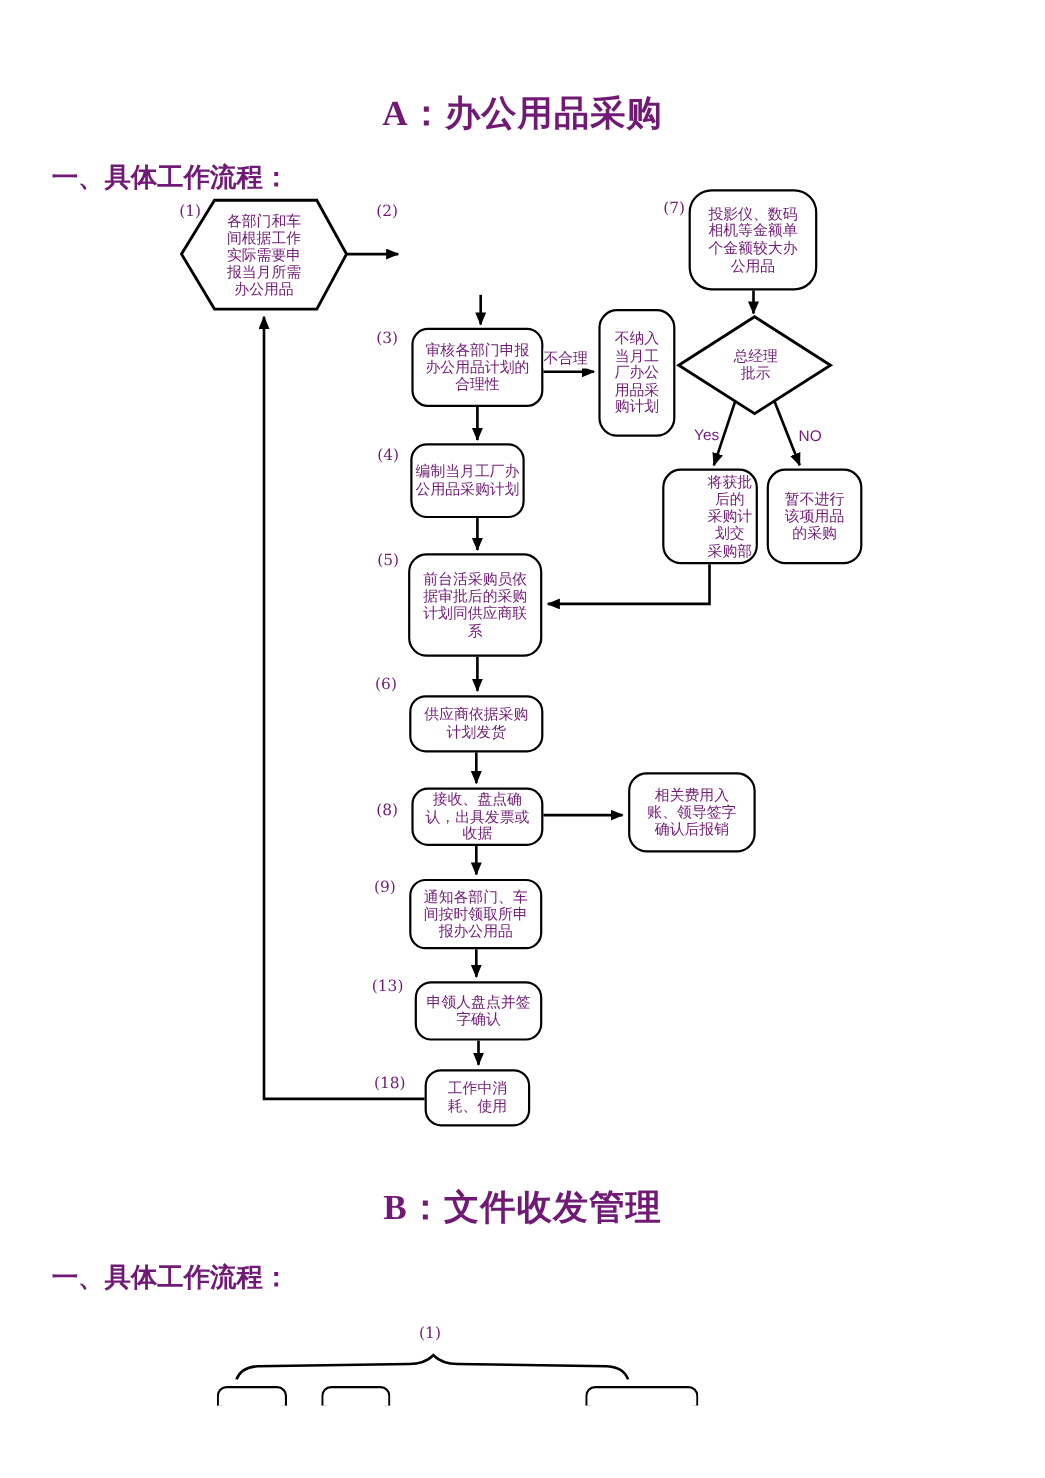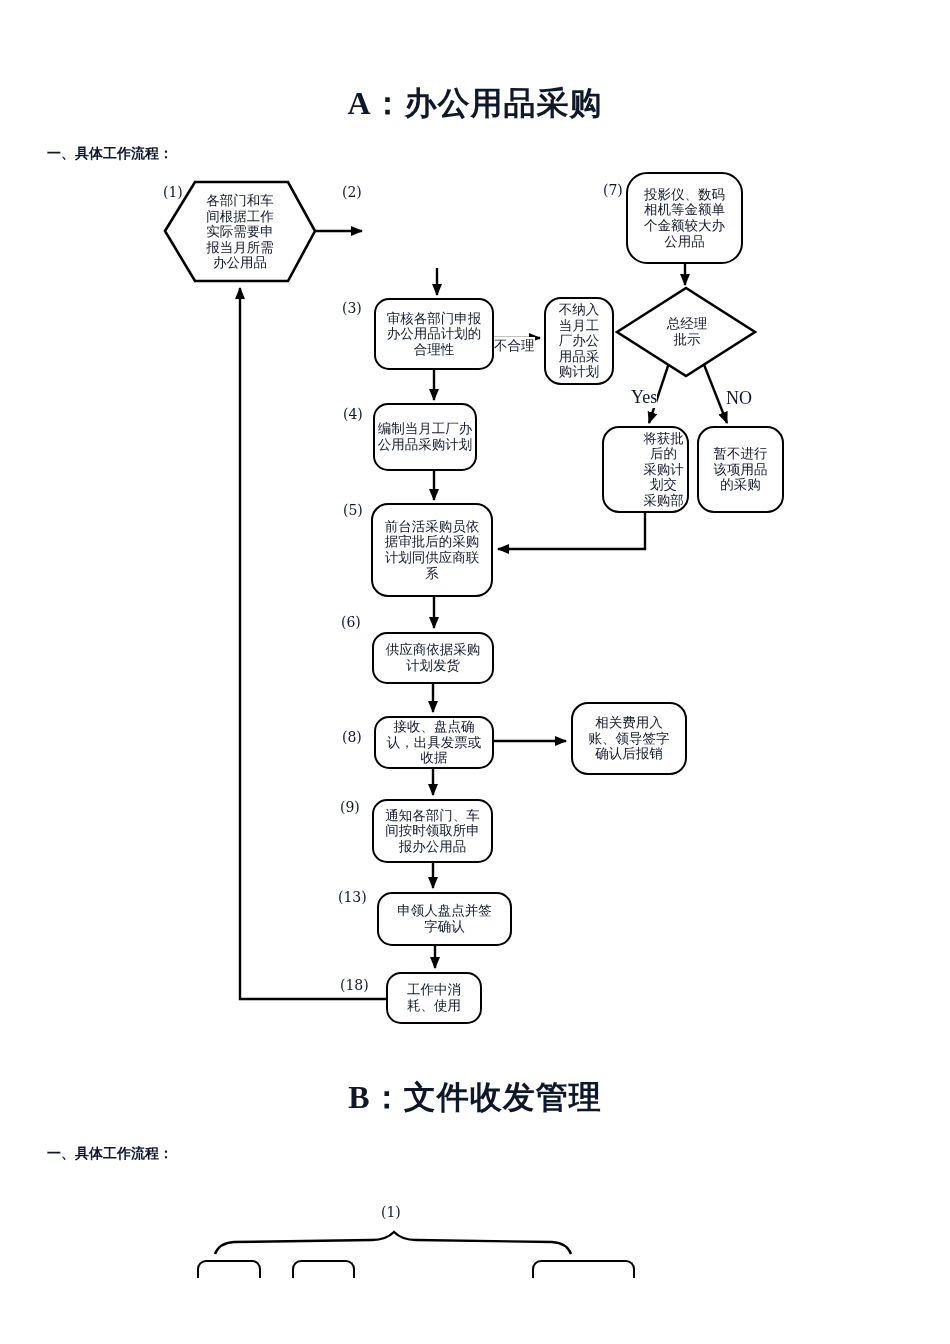--- a/index.html
+++ b/index.html
@@ -1,43 +1,43 @@
 <!DOCTYPE html>
 <html><head>
 <meta charset="utf-8">
 <style>
   html,body{margin:0;padding:0;background:#fff;}
   .page{
     position:relative;width:950px;height:1344px;background:#fff;overflow:hidden;
-    font-family:"Liberation Serif","DejaVu Serif",serif;color:#0f172a;
+    font-family:"Liberation Serif","DejaVu Serif",serif;color:#701a75;
   }
   .title{
     position:absolute;left:0;width:950px;text-align:center;
     font-size:32px;font-weight:bold;letter-spacing:1px;white-space:pre;
   }
   .subtitle{
-    position:absolute;left:47px;font-size:14px;font-weight:bold;white-space:pre;
+    position:absolute;left:47px;font-size:24px;font-weight:bold;white-space:pre;
   }
   .node{
     position:absolute;box-sizing:border-box;background:#fff;
     border:2.6px solid #000;border-radius:15px;
     display:flex;align-items:center;justify-content:center;text-align:center;
     font-size:13.5px;line-height:15.6px;white-space:pre-line;z-index:3;
   }
   .shape-text{
     position:absolute;display:flex;align-items:center;justify-content:center;
     text-align:center;font-size:13.5px;line-height:15.6px;white-space:pre-line;z-index:3;
   }
   .step-label{
     position:absolute;font-family:"DejaVu Serif",serif;font-size:14px;z-index:4;white-space:pre;
   }
   .edge-label{
     position:absolute;font-size:13.5px;z-index:4;white-space:pre;background:#fff;
   }
-  .edge-label.latin{font-family:Liberation Serif, serif;font-size:18px;text-align:right;}
+  .edge-label.latin{font-family:Liberation Sans, sans-serif;font-size:14px;text-align:right;}
   .svg-layer{position:absolute;left:0;top:0;z-index:1;}
   .cutbox{
     position:absolute;box-sizing:border-box;background:#fff;z-index:3;
     border:2.6px solid #000;border-bottom:none;border-radius:9px 9px 0 0;height:18px;
   }
 </style>
 </head>
 <body>
 
 <div class="page">
@@ -84,21 +84,21 @@
   <div class="step-label" style="left:342px;top:300px;">(3)</div>
   <div class="step-label" style="left:343px;top:406px;">(4)</div>
   <div class="step-label" style="left:343px;top:502px;">(5)</div>
   <div class="step-label" style="left:341px;top:614px;">(6)</div>
   <div class="step-label" style="left:603px;top:182px;">(7)</div>
   <div class="step-label" style="left:342px;top:729px;">(8)</div>
   <div class="step-label" style="left:340px;top:799px;">(9)</div>
   <div class="step-label" style="left:338px;top:889px;">(13)</div>
   <div class="step-label" style="left:340px;top:977px;">(18)</div>
 
-  <div class="edge-label" style="left:494px;top:317px;margin-top:20px;">不合理</div>
+  <div class="edge-label" style="left:494px;top:317px;">不合理</div>
   <div class="edge-label latin" style="left:631px;top:387px;">Yes</div>
   <div class="edge-label latin" style="left:726px;top:388px;">NO</div>
 
   <div class="shape-text" style="left:197px;top:192px;width:86px;height:80px;">各部门和车
 间根据工作
 实际需要申
 报当月所需
 办公用品</div>
 
   <div class="shape-text" style="left:647px;top:313px;width:80px;height:38px;">总经理
@@ -118,26 +118,26 @@
   <div class="node" style="left:626px;top:172px;width:117px;height:92px;border-radius:21px;">投影仪、数码
 相机等金额单
 个金额较大办
 公用品</div>
   <div class="node" style="left:374px;top:716px;width:120px;height:53px;">接收、盘点确
 认，出具发票或
 收据</div>
   <div class="node" style="left:372px;top:799px;width:121px;height:64px;">通知各部门、车
 间按时领取所申
 报办公用品</div>
-  <div class="node" style="left:377px;top:892px;width:135px;height:54px;">申领人盘点并签
+  <div class="node" style="left:377px;top:892px;width:116px;height:54px;">申领人盘点并签
 字确认</div>
   <div class="node" style="left:386px;top:972px;width:96px;height:52px;">工作中消
 耗、使用</div>
 
-  <div class="node" style="left:544px;top:297px;width:70px;height:88px;border-radius:17px;">不纳入
+  <div class="node" style="left:544px;top:281px;width:70px;height:116px;border-radius:17px;">不纳入
 当月工
 厂办公
 用品采
 购计划</div>
   <div class="node" style="left:602px;top:426px;width:87px;height:87px;border-radius:17px;padding-left:36px;">将获批后的
 采购计划交
 采购部</div>
   <div class="node" style="left:697px;top:426px;width:87px;height:87px;border-radius:17px;">暂不进行
 该项用品
 的采购</div>

